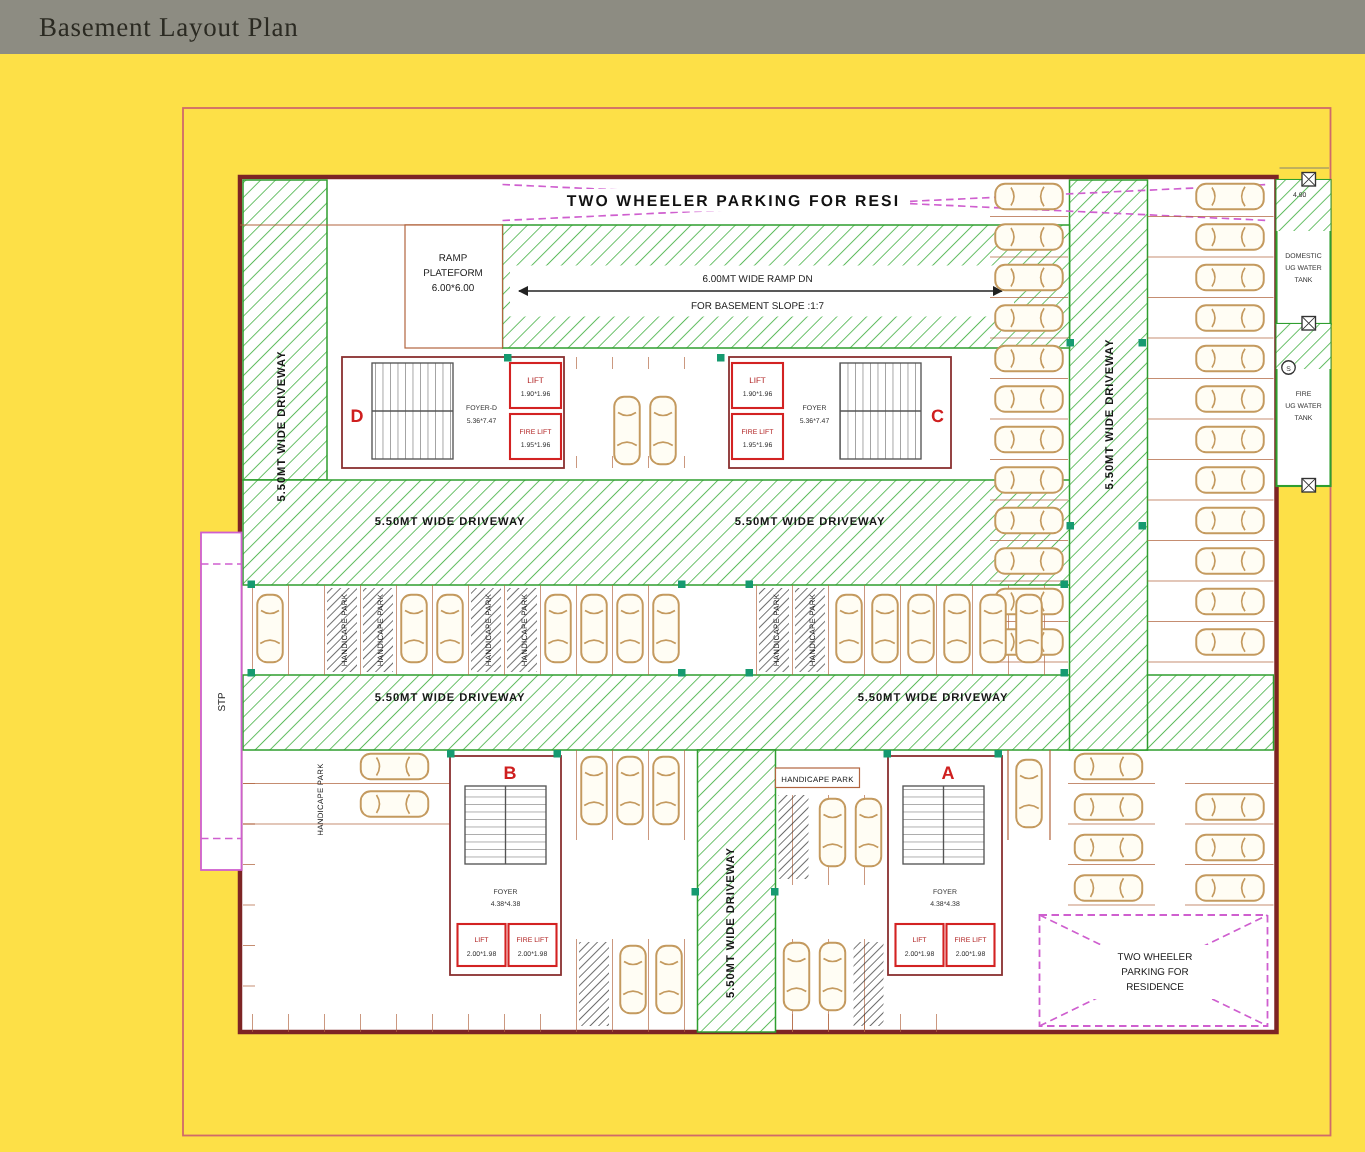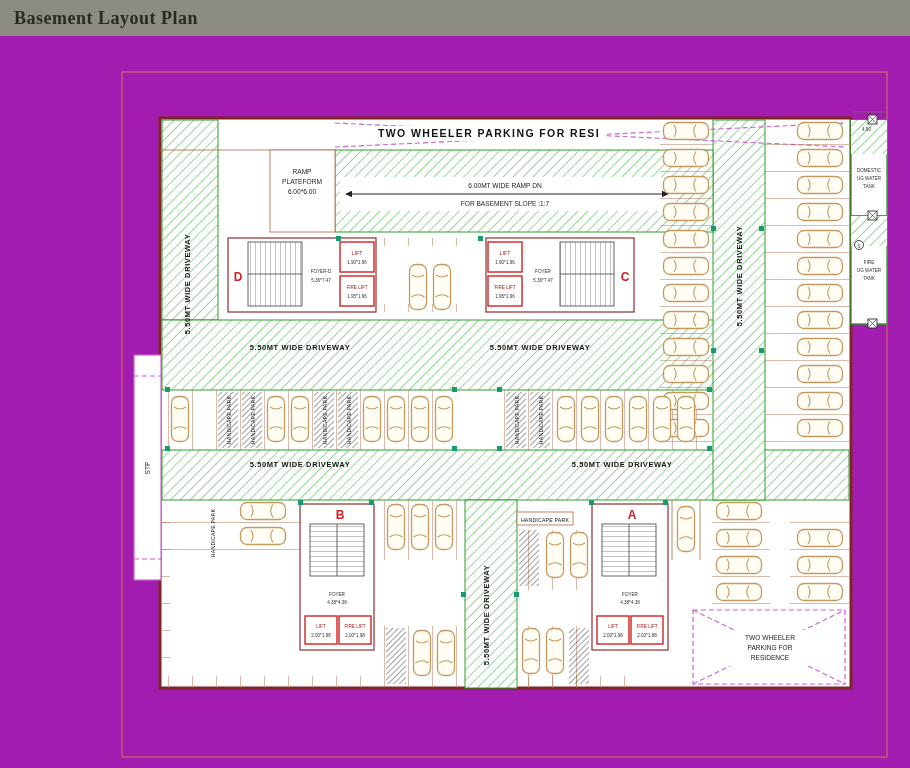--- a/index.html
+++ b/index.html
@@ -1,18 +1,18 @@
 <!DOCTYPE html>
 <html><head>
 <meta charset="utf-8">
 <style>
   html,body{margin:0;padding:0;background:#fff;width:910px;height:768px;overflow:hidden;}
   .titlebar{width:910px;height:36px;background:#8d8c82;display:flex;align-items:center;box-sizing:border-box;padding-left:14px;}
-  .titlebar h1{margin:0;font-family:"Liberation Serif",serif;font-weight:700;font-size:18px;letter-spacing:.5px;color:#2b2a22;}
-  .canvas{width:910px;height:732px;position:relative;background:#a21caf;text-align:center;}
+  .titlebar h1{margin:12px;font-family:"Liberation Serif",serif;font-weight:400;font-size:18px;letter-spacing:.5px;color:#2b2a22;}
+  .canvas{width:910px;height:732px;position:relative;background:#fde047;text-align:center;}
   svg{display:block;}
   text{font-family:"Liberation Sans",sans-serif;fill:#1a1a1a;}
   .t-big{font-size:10.5px;letter-spacing:1.4px;font-weight:bold;fill:#111;}
   .t-drive{font-size:7.5px;letter-spacing:.6px;font-weight:bold;fill:#161616;}
   .t-small{font-size:6.6px;fill:#1a1a1a;}
   .t-tiny{font-size:5.4px;fill:#2a2a2a;}
   .t-micro{font-size:4.6px;fill:#333;}
   .t-hand{font-size:5.2px;letter-spacing:.2px;fill:#111;}
   .t-letter{font-size:12px;font-weight:bold;fill:#cf1f1f;}
   .t-red{fill:#b02020;}

